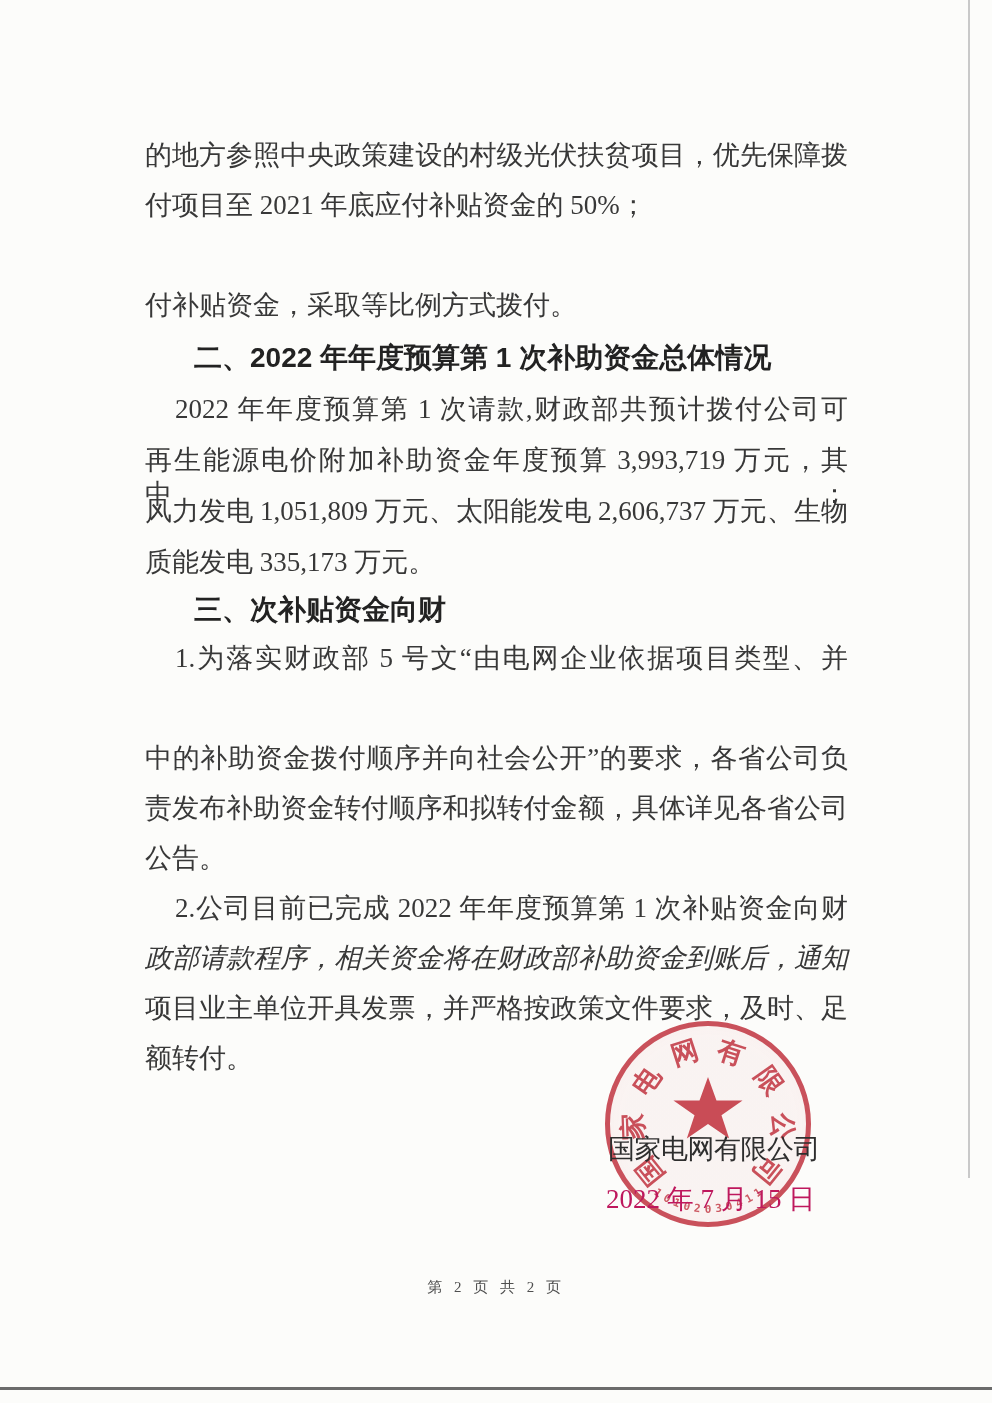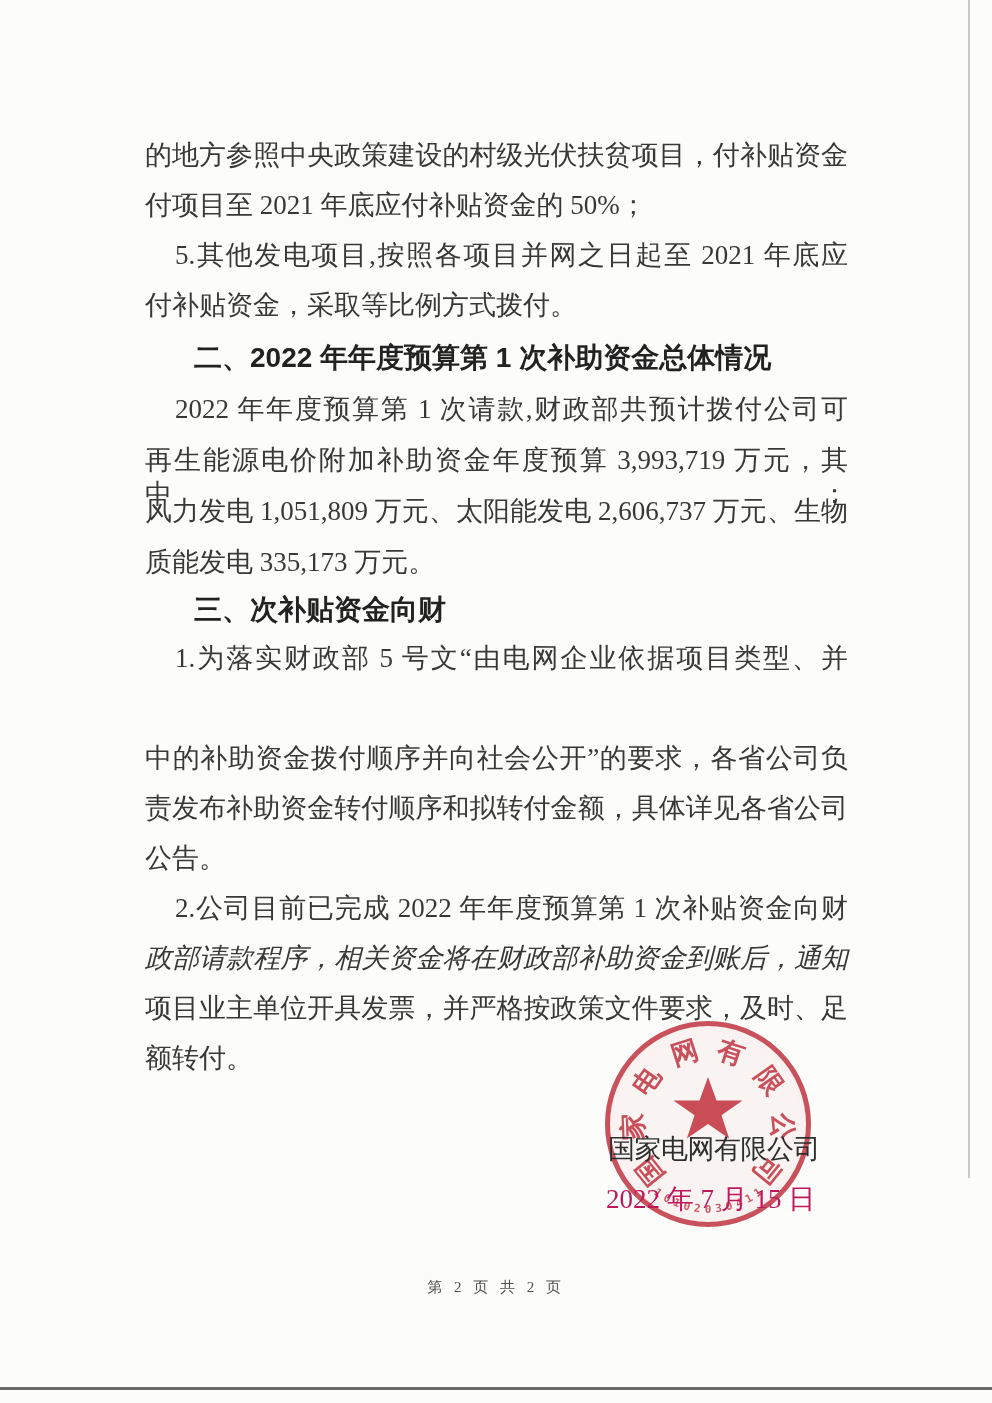--- a/index.html
+++ b/index.html
@@ -94,23 +94,22 @@
     position:absolute;left:0;top:1387px;width:100%;height:3px;
     background:#6b6b6b;
   }
 </style>
 </head>
 <body>
 
 <div class="page">
 
   <div class="doc-body">
-      <div class="line just" style="top: 138px;">的地方参照中央政策建设的村级光伏扶贫项目，付补贴资金</div>
+      <div class="line just" style="top: 138px;">的地方参照中央政策建设的村级光伏扶贫项目，优先保障拨</div>
       <div class="line" style="top: 188px;">付项目至 2021 年底应付补贴资金的 50%；</div>
-      <div class="line indent just" style="top: 238px;">5.其他发电项目,按照各项目并网之日起至 2021 年底应</div>
       <div class="line" style="top: 288px;">付补贴资金，采取等比例方式拨付。</div>
       <div class="line heading" style="top: 341px;">二、2022 年年度预算第 1 次补助资金总体情况</div>
       <div class="line indent just" style="top: 392px;">2022 年年度预算第 1 次请款,财政部共预计拨付公司可</div>
       <div class="line just" style="top: 443px;">再生能源电价附加补助资金年度预算 3,993,719 万元，其中：</div>
       <div class="line just" style="top: 494px;">风力发电 1,051,809 万元、太阳能发电 2,606,737 万元、生物</div>
       <div class="line" style="top: 545px;">质能发电 335,173 万元。</div>
       <div class="line heading" style="top: 593px;">三、次补贴资金向财</div>
       <div class="line indent just" style="top: 641px;">1.为落实财政部 5 号文“由电网企业依据项目类型、并</div>
       <div class="line just" style="top: 741px;">中的补助资金拨付顺序并向社会公开”的要求，各省公司负</div>
       <div class="line just" style="top: 791px;">责发布补助资金转付顺序和拟转付金额，具体详见各省公司</div>

